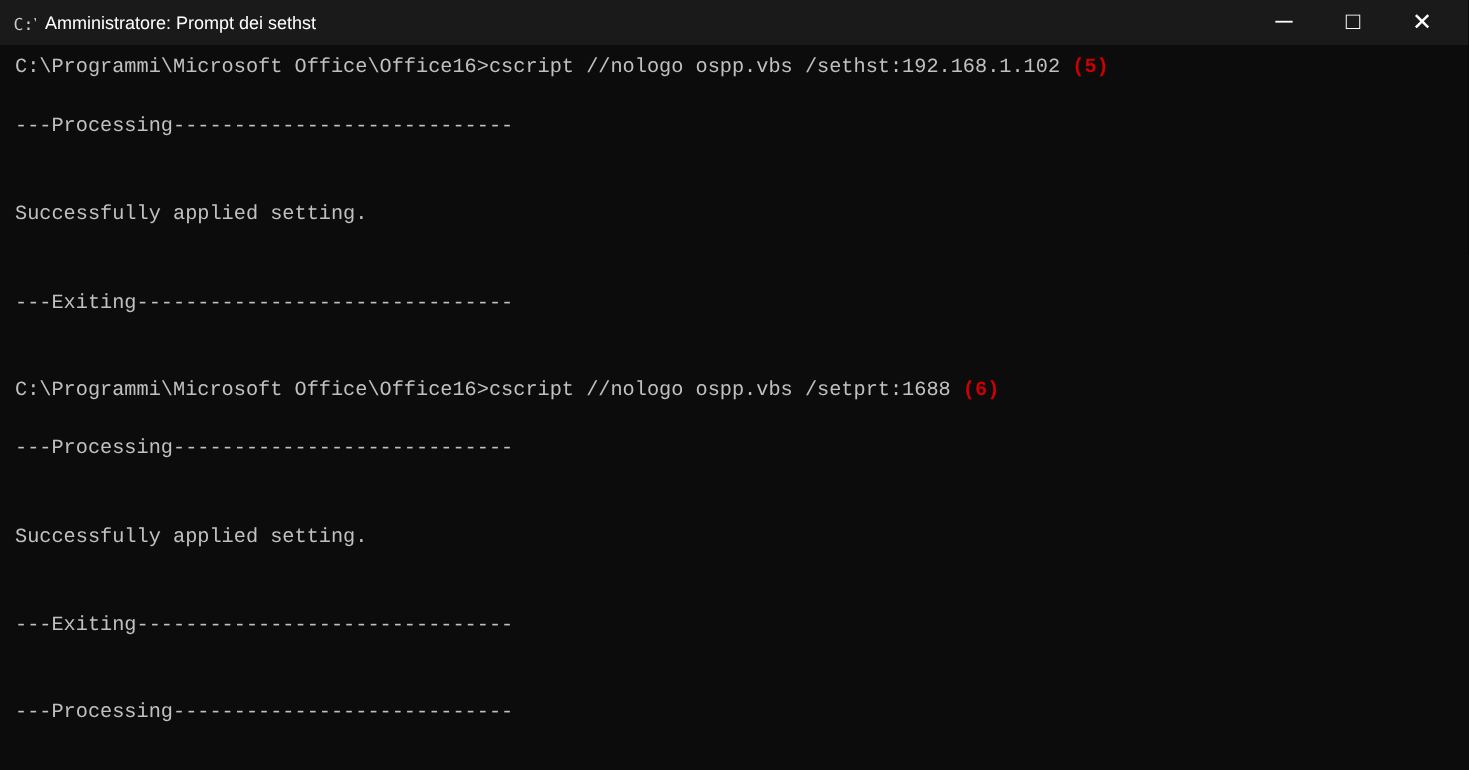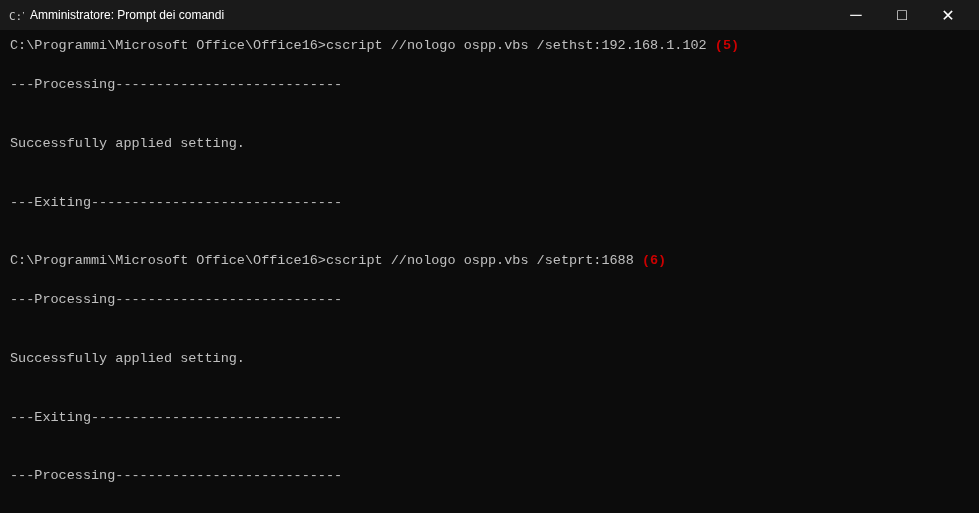--- a/index.html
+++ b/index.html
@@ -63,21 +63,21 @@
   </style>
 </head>
 <body>
 
 <div class="title-bar">
 
   <svg class="title-bar-icon" viewBox="0 0 16 16" fill="none" xmlns="http://www.w3.org/2000/svg">
     <rect width="16" height="16" fill="#1a1a1a"></rect>
     <text x="1" y="13" font-size="11" fill="#cccccc" font-family="monospace">C:\</text>
   </svg>
-  <span class="title-bar-text">Amministratore: Prompt dei comandi</span>
+  <span class="title-bar-text">Amministratore: Prompt dei sethst</span>
   <div class="title-bar-controls">
     <button class="title-bar-btn">─</button>
     <button class="title-bar-btn">□</button>
     <button class="title-bar-btn close">✕</button>
   </div>
 </div>
 
 <div class="terminal-body" id="terminal"><span class="line"><span>C:\Programmi\Microsoft Office\Office16&gt;cscript //nologo ospp.vbs /sethst:192.168.1.102 </span><span class="red-label">(5)</span></span>
 <span class="line">---Processing----------------------------</span>
 <span class="line"></span>

